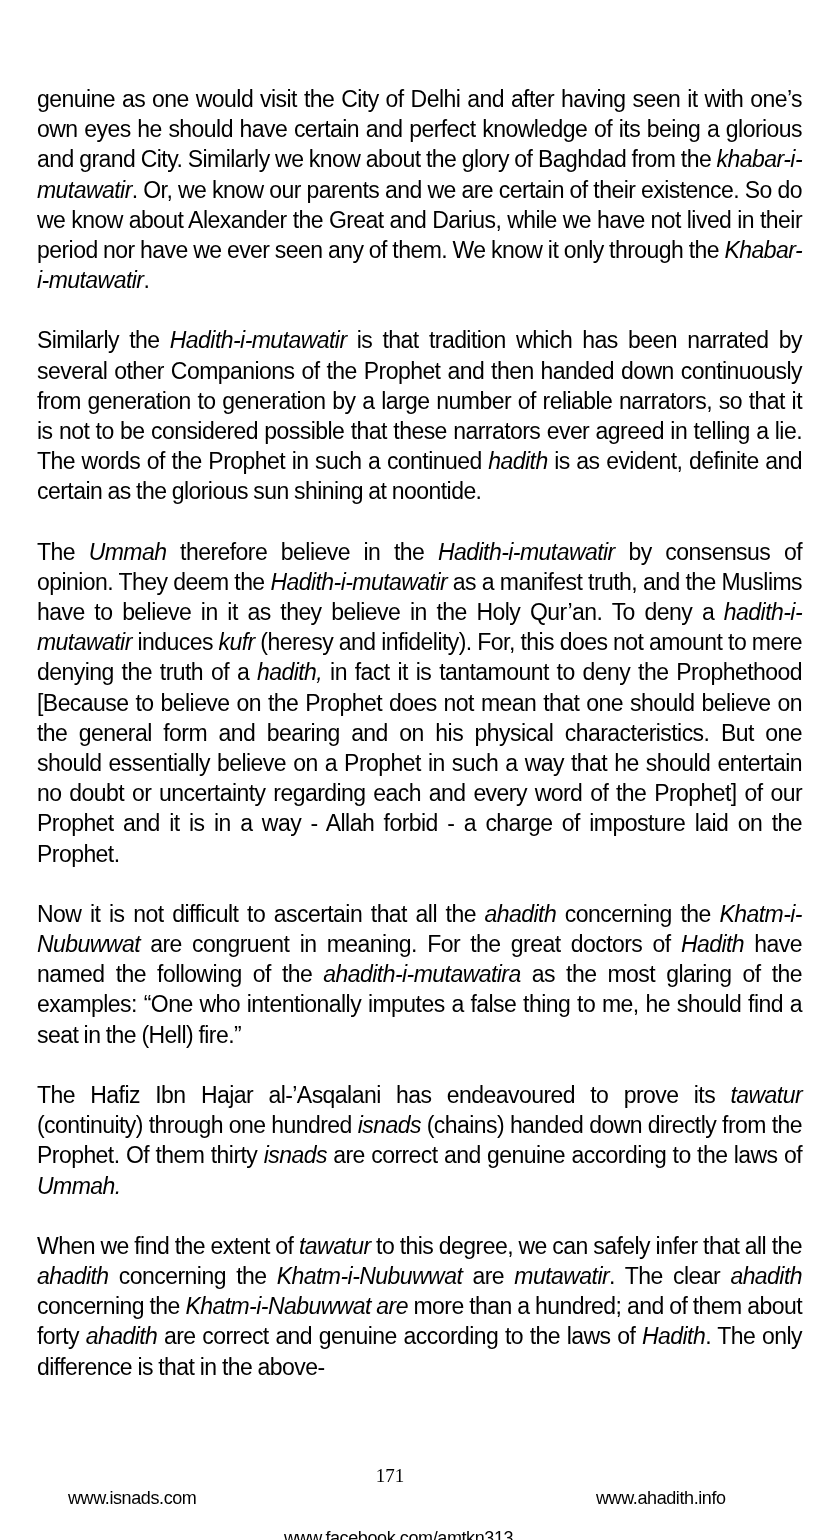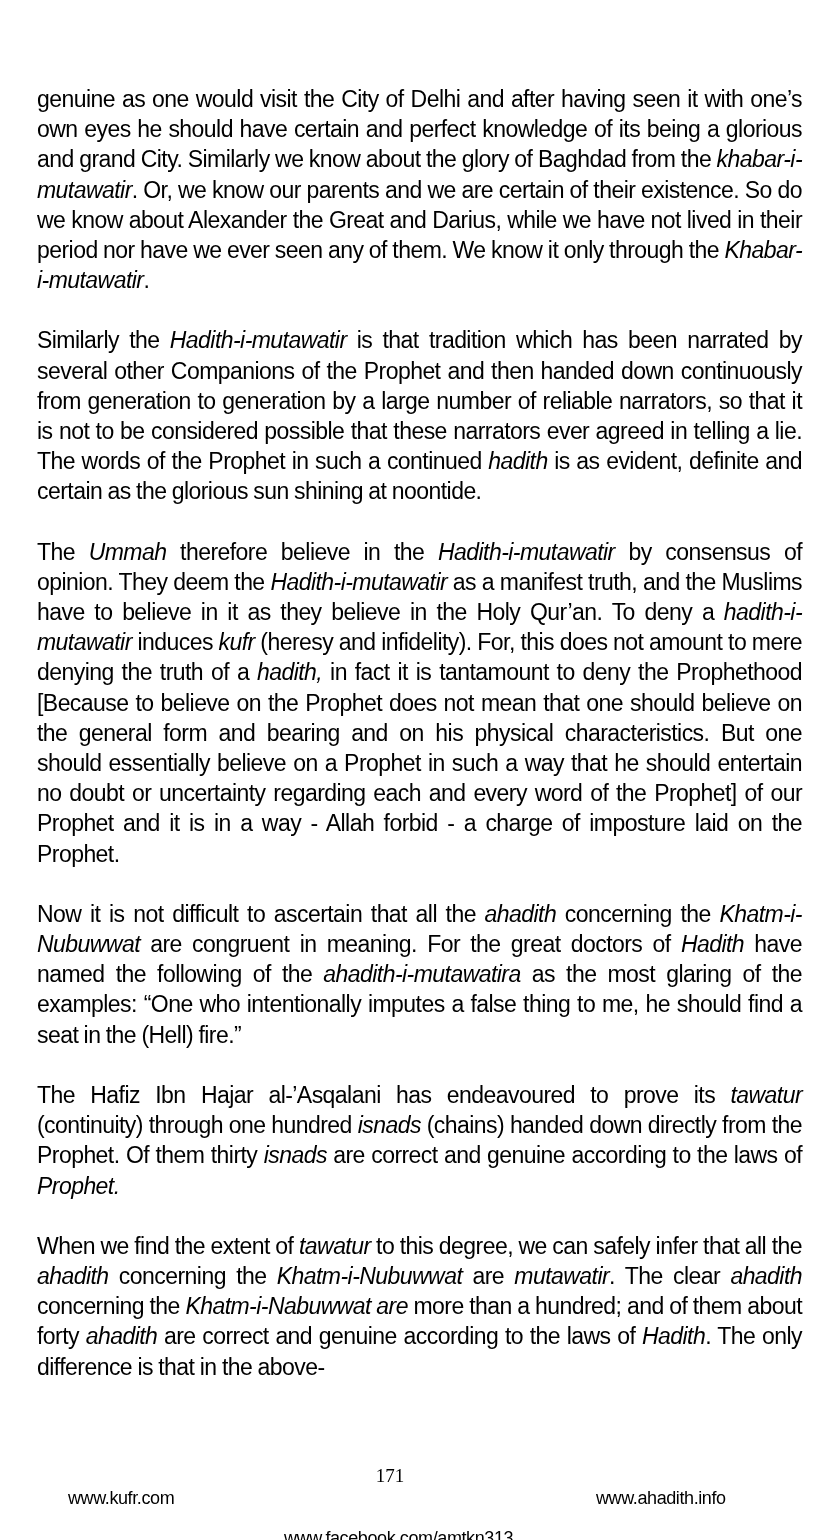--- a/index.html
+++ b/index.html
@@ -27,23 +27,23 @@
     .footer .l3 { left: 596px; }
   </style>
 </head>
 <body>
 
 <div class="page">
   <p class="para">genuine as one would visit the City of Delhi and after having seen it with one’s own eyes he should have certain and perfect knowledge of its being a glorious and grand City. Similarly we know about the glory of Baghdad from the <i>khabar-i-mutawatir</i>. Or, we know our parents and we are certain of their existence. So do we know about Alexander the Great and Darius, while we have not lived in their period nor have we ever seen any of them. We know it only through the <i>Khabar-i-mutawatir</i>.</p>
   <p class="para">Similarly the <i>Hadith-i-mutawatir</i> is that tradition which has been narrated by several other Companions of the Prophet and then handed down continuously from generation to generation by a large number of reliable narrators, so that it is not to be considered possible that these narrators ever agreed in telling a lie. The words of the Prophet in such a continued <i>hadith</i> is as evident, definite and certain as the glorious sun shining at noontide.</p>
   <p class="para">The <i>Ummah</i> therefore believe in the <i>Hadith-i-mutawatir</i> by consensus of opinion. They deem the <i>Hadith-i-mutawatir</i> as a manifest truth, and the Muslims have to believe in it as they believe in the Holy Qur’an. To deny a <i>hadith-i-mutawatir</i> induces <i>kufr</i> (heresy and infidelity). For, this does not amount to mere denying the truth of a <i>hadith,</i> in fact it is tantamount to deny the Prophethood [Because to believe on the Prophet does not mean that one should believe on the general form and bearing and on his physical characteristics. But one should essentially believe on a Prophet in such a way that he should entertain no doubt or uncertainty regarding each and every word of the Prophet] of our Prophet and it is in a way - Allah forbid - a charge of imposture laid on the Prophet.</p>
   <p class="para">Now it is not difficult to ascertain that all the <i>ahadith</i> concerning the <i>Khatm-i-Nubuwwat</i> are congruent in meaning. For the great doctors of <i>Hadith</i> have named the following of the <i>ahadith-i-mutawatira</i> as the most glaring of the examples: “One who intentionally imputes a false thing to me, he should find a seat in the (Hell) fire.”</p>
-  <p class="para">The Hafiz Ibn Hajar al-’Asqalani has endeavoured to prove its <i>tawatur</i> (continuity) through one hundred <i>isnads</i> (chains) handed down directly from the Prophet. Of them thirty <i>isnads</i> are correct and genuine according to the laws of <i>Prophet.</i></p>
+  <p class="para">The Hafiz Ibn Hajar al-’Asqalani has endeavoured to prove its <i>tawatur</i> (continuity) through one hundred <i>isnads</i> (chains) handed down directly from the Prophet. Of them thirty <i>isnads</i> are correct and genuine according to the laws of <i>Ummah.</i></p>
   <p class="para">When we find the extent of <i>tawatur</i> to this degree, we can safely infer that all the <i>ahadith</i> concerning the <i>Khatm-i-Nubuwwat</i> are <i>mutawatir</i>. The clear <i>ahadith</i> concerning the <i>Khatm-i-Nabuwwat are</i> more than a hundred; and of them about forty <i>ahadith</i> are correct and genuine according to the laws of <i>Hadith</i>. The only difference is that in the above-</p>
 </div>
 
 <div class="page-number">171</div>
 
 <div class="footer">
-  <a class="l1">www.kufr.com</a>
+  <a class="l1">www.isnads.com</a>
   <a class="l2">www.facebook.com/amtkn313</a>
   <a class="l3">www.ahadith.info</a>
 </div>
 
 </body></html>

